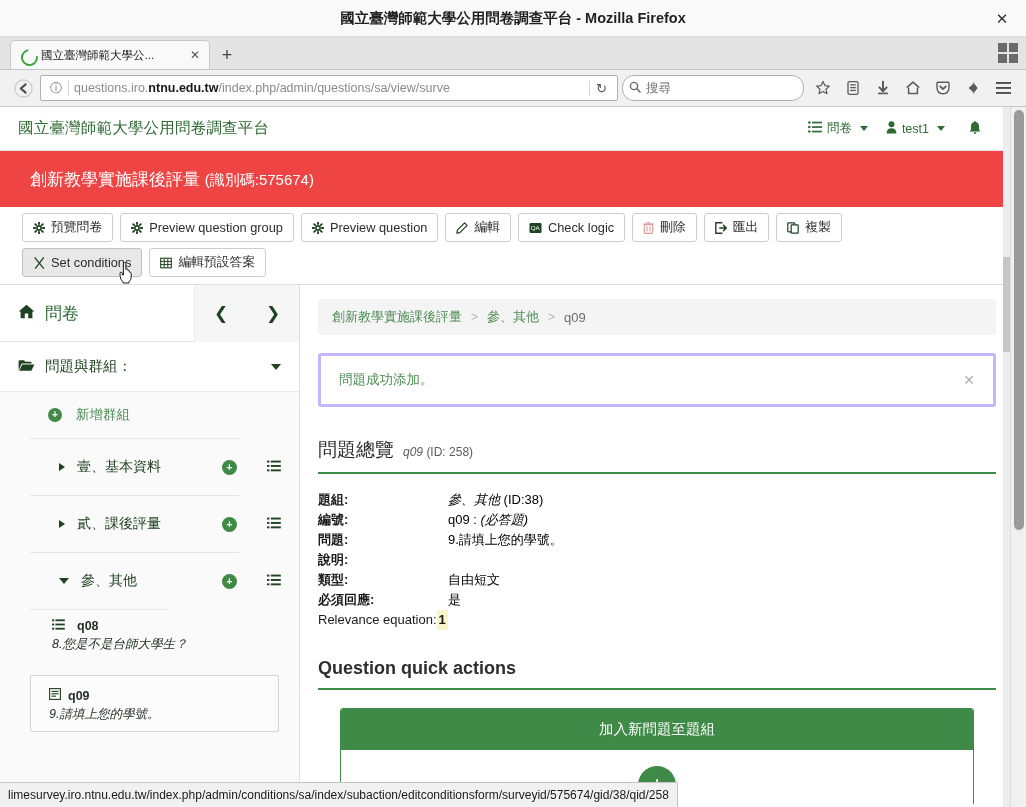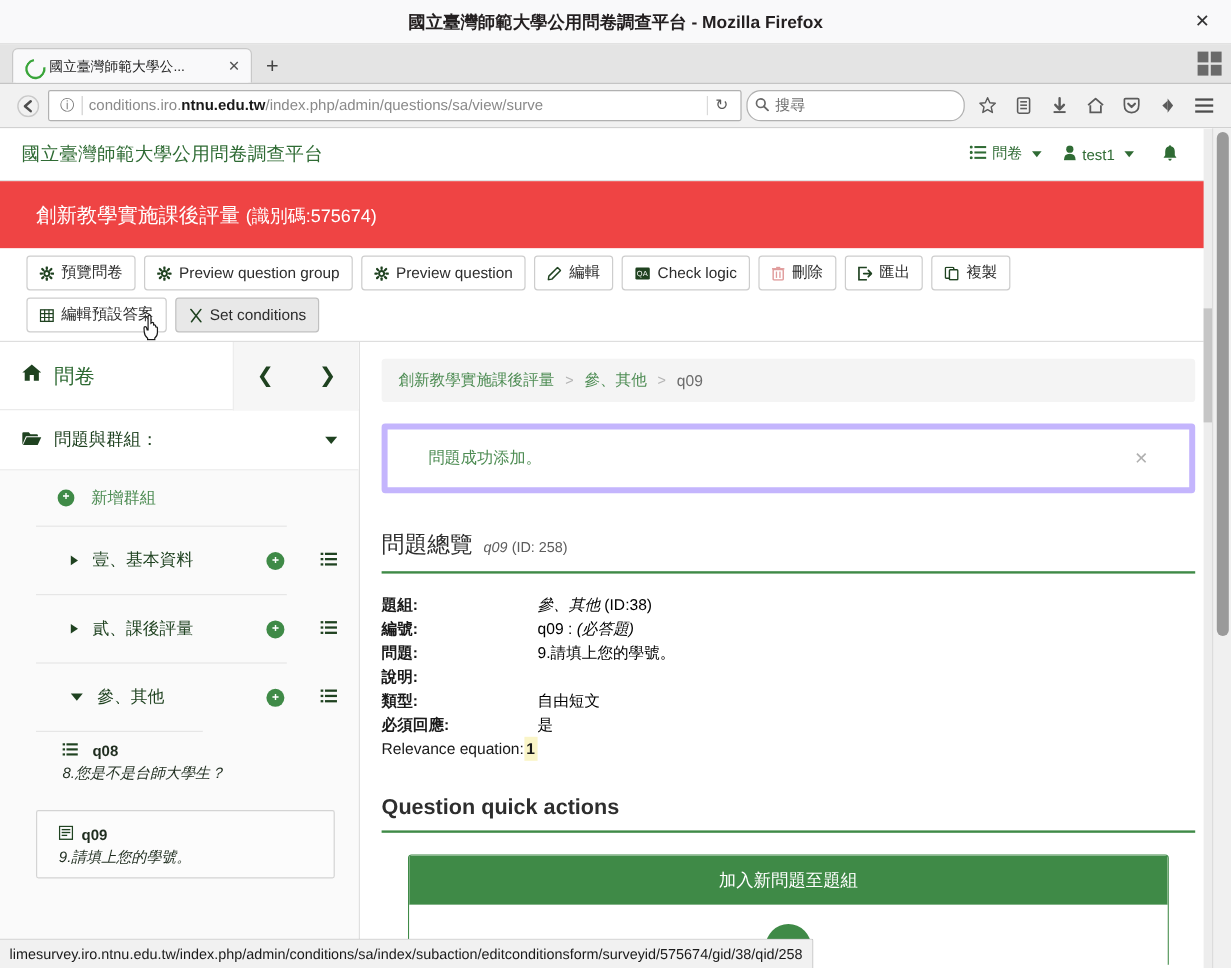--- a/index.html
+++ b/index.html
@@ -248,22 +248,22 @@
   .ls-main { flex: 1 1 auto; padding: 14px 14px 0 18px; overflow: hidden; background:#fff; }
   .breadcrumb {
     background: #f4f4f4; border-radius: 3px; padding: 9px 14px;
     font-size: 13px; color: #4d8c53; display: flex; align-items: center; gap: 9px;
   }
   .breadcrumb .sepc { color: #b5b5b5; font-size: 12px; }
   .breadcrumb .last { color: #6c6c6c; }
   .breadcrumb a { color: #4d8c53; text-decoration: none; cursor: pointer; }
 
   .alert-success {
-    margin-top: 18px; border: 5px solid #c4b5fd; border-radius: 3px;
-    background: #fff; padding: 15px 34px; display: flex; align-items: center;
+    margin-top: 18px; border: 3px solid #c4b5fd; border-radius: 3px;
+    background: #fff; padding: 15px 18px; display: flex; align-items: center;
     font-size: 13.5px; color: #4d8c53;
   }
   .alert-success .x {
     margin-left: auto; color: #b0b0b0; font-size: 14px; cursor: pointer;
   }
 
   .sec-title {
     margin-top: 30px; padding-bottom: 9px; border-bottom: 2px solid #3f8a47;
     display: flex; align-items: baseline; gap: 9px;
   }
@@ -358,21 +358,21 @@
   <div class="ff-navbar">
     <div class="navbtn">
       <svg width="19" height="19" viewBox="0 0 19 19">
           <circle cx="9.5" cy="9.5" r="8.6" fill="none" stroke="#c9c9c9" stroke-width="1.2"></circle>
           <path d="M11.6 5.4 L6.8 9.5 L11.6 13.6" fill="none" stroke="#4d4d4d" stroke-width="2.1" stroke-linecap="round" stroke-linejoin="round"></path>
         </svg>
     </div>
     <div class="urlbar">
       <span class="idicon">ⓘ</span>
       <span class="sep"></span>
-      <span class="urltext"><span class="dim">conditions.iro.</span><b>ntnu.edu.tw</b><span class="dim">/index.php/admin/questions/sa/view/surve</span></span>
+      <span class="urltext"><span class="dim">questions.iro.</span><b>ntnu.edu.tw</b><span class="dim">/index.php/admin/questions/sa/view/surve</span></span>
       <span class="reload">↻</span>
     </div>
     <div class="searchbar">
       <span class="sicon">
         <svg width="12" height="12" viewBox="0 0 12 12">
             <circle cx="5" cy="5" r="3.6" fill="none" stroke="#6a6a6a" stroke-width="1.4"></circle>
             <path d="M7.8 7.8 L11 11" stroke="#6a6a6a" stroke-width="1.6" stroke-linecap="round"></path>
           </svg>
       </span>
       <span class="stext">搜尋</span>
@@ -566,36 +566,36 @@
           <span class="ic">
             <svg width="12" height="12" viewBox="0 0 12 12">
                   <rect x="0.8" y="0.8" width="7" height="9" rx="0.8" fill="none" stroke="#1f4220" stroke-width="1.2"></rect>
                   <rect x="4.2" y="2.8" width="7" height="8.4" rx="0.8" fill="#fff" stroke="#1f4220" stroke-width="1.2"></rect>
                 </svg>
           </span>
           <span>複製</span>
         </div>
       </div>
       <div class="btn-row">
+        <div class="lbtn active">
+          <span class="ic">
+            <svg width="12" height="12" viewBox="0 0 12 12">
+                  <path d="M10.4 0.8 L2.6 11.2 M2 0.8 L10.4 11.2" fill="none" stroke="#1f4220" stroke-width="1.3" stroke-linecap="round"></path>
+                </svg>
+          </span>
+          <span>Set conditions</span>
+        </div>
         <div class="lbtn">
           <span class="ic">
             <svg width="12" height="12" viewBox="0 0 12 12">
                   <rect x="0.7" y="1.2" width="10.6" height="9.6" fill="none" stroke="#1f4220" stroke-width="1.1"></rect>
                   <path d="M0.7 4.4 L11.3 4.4 M0.7 7.6 L11.3 7.6 M4.2 1.2 L4.2 10.8 M7.8 1.2 L7.8 10.8" stroke="#1f4220" stroke-width="1"></path>
                 </svg>
           </span>
           <span>編輯預設答案</span>
-        </div>
-        <div class="lbtn active">
-          <span class="ic">
-            <svg width="12" height="12" viewBox="0 0 12 12">
-                  <path d="M10.4 0.8 L2.6 11.2 M2 0.8 L10.4 11.2" fill="none" stroke="#1f4220" stroke-width="1.3" stroke-linecap="round"></path>
-                </svg>
-          </span>
-          <span>Set conditions</span>
         </div>
       </div>
     </div>
 
     <div class="ls-body">
 
       <div class="ls-side">
         <div class="side-head">
           <div class="home">
             <span class="hicon">

